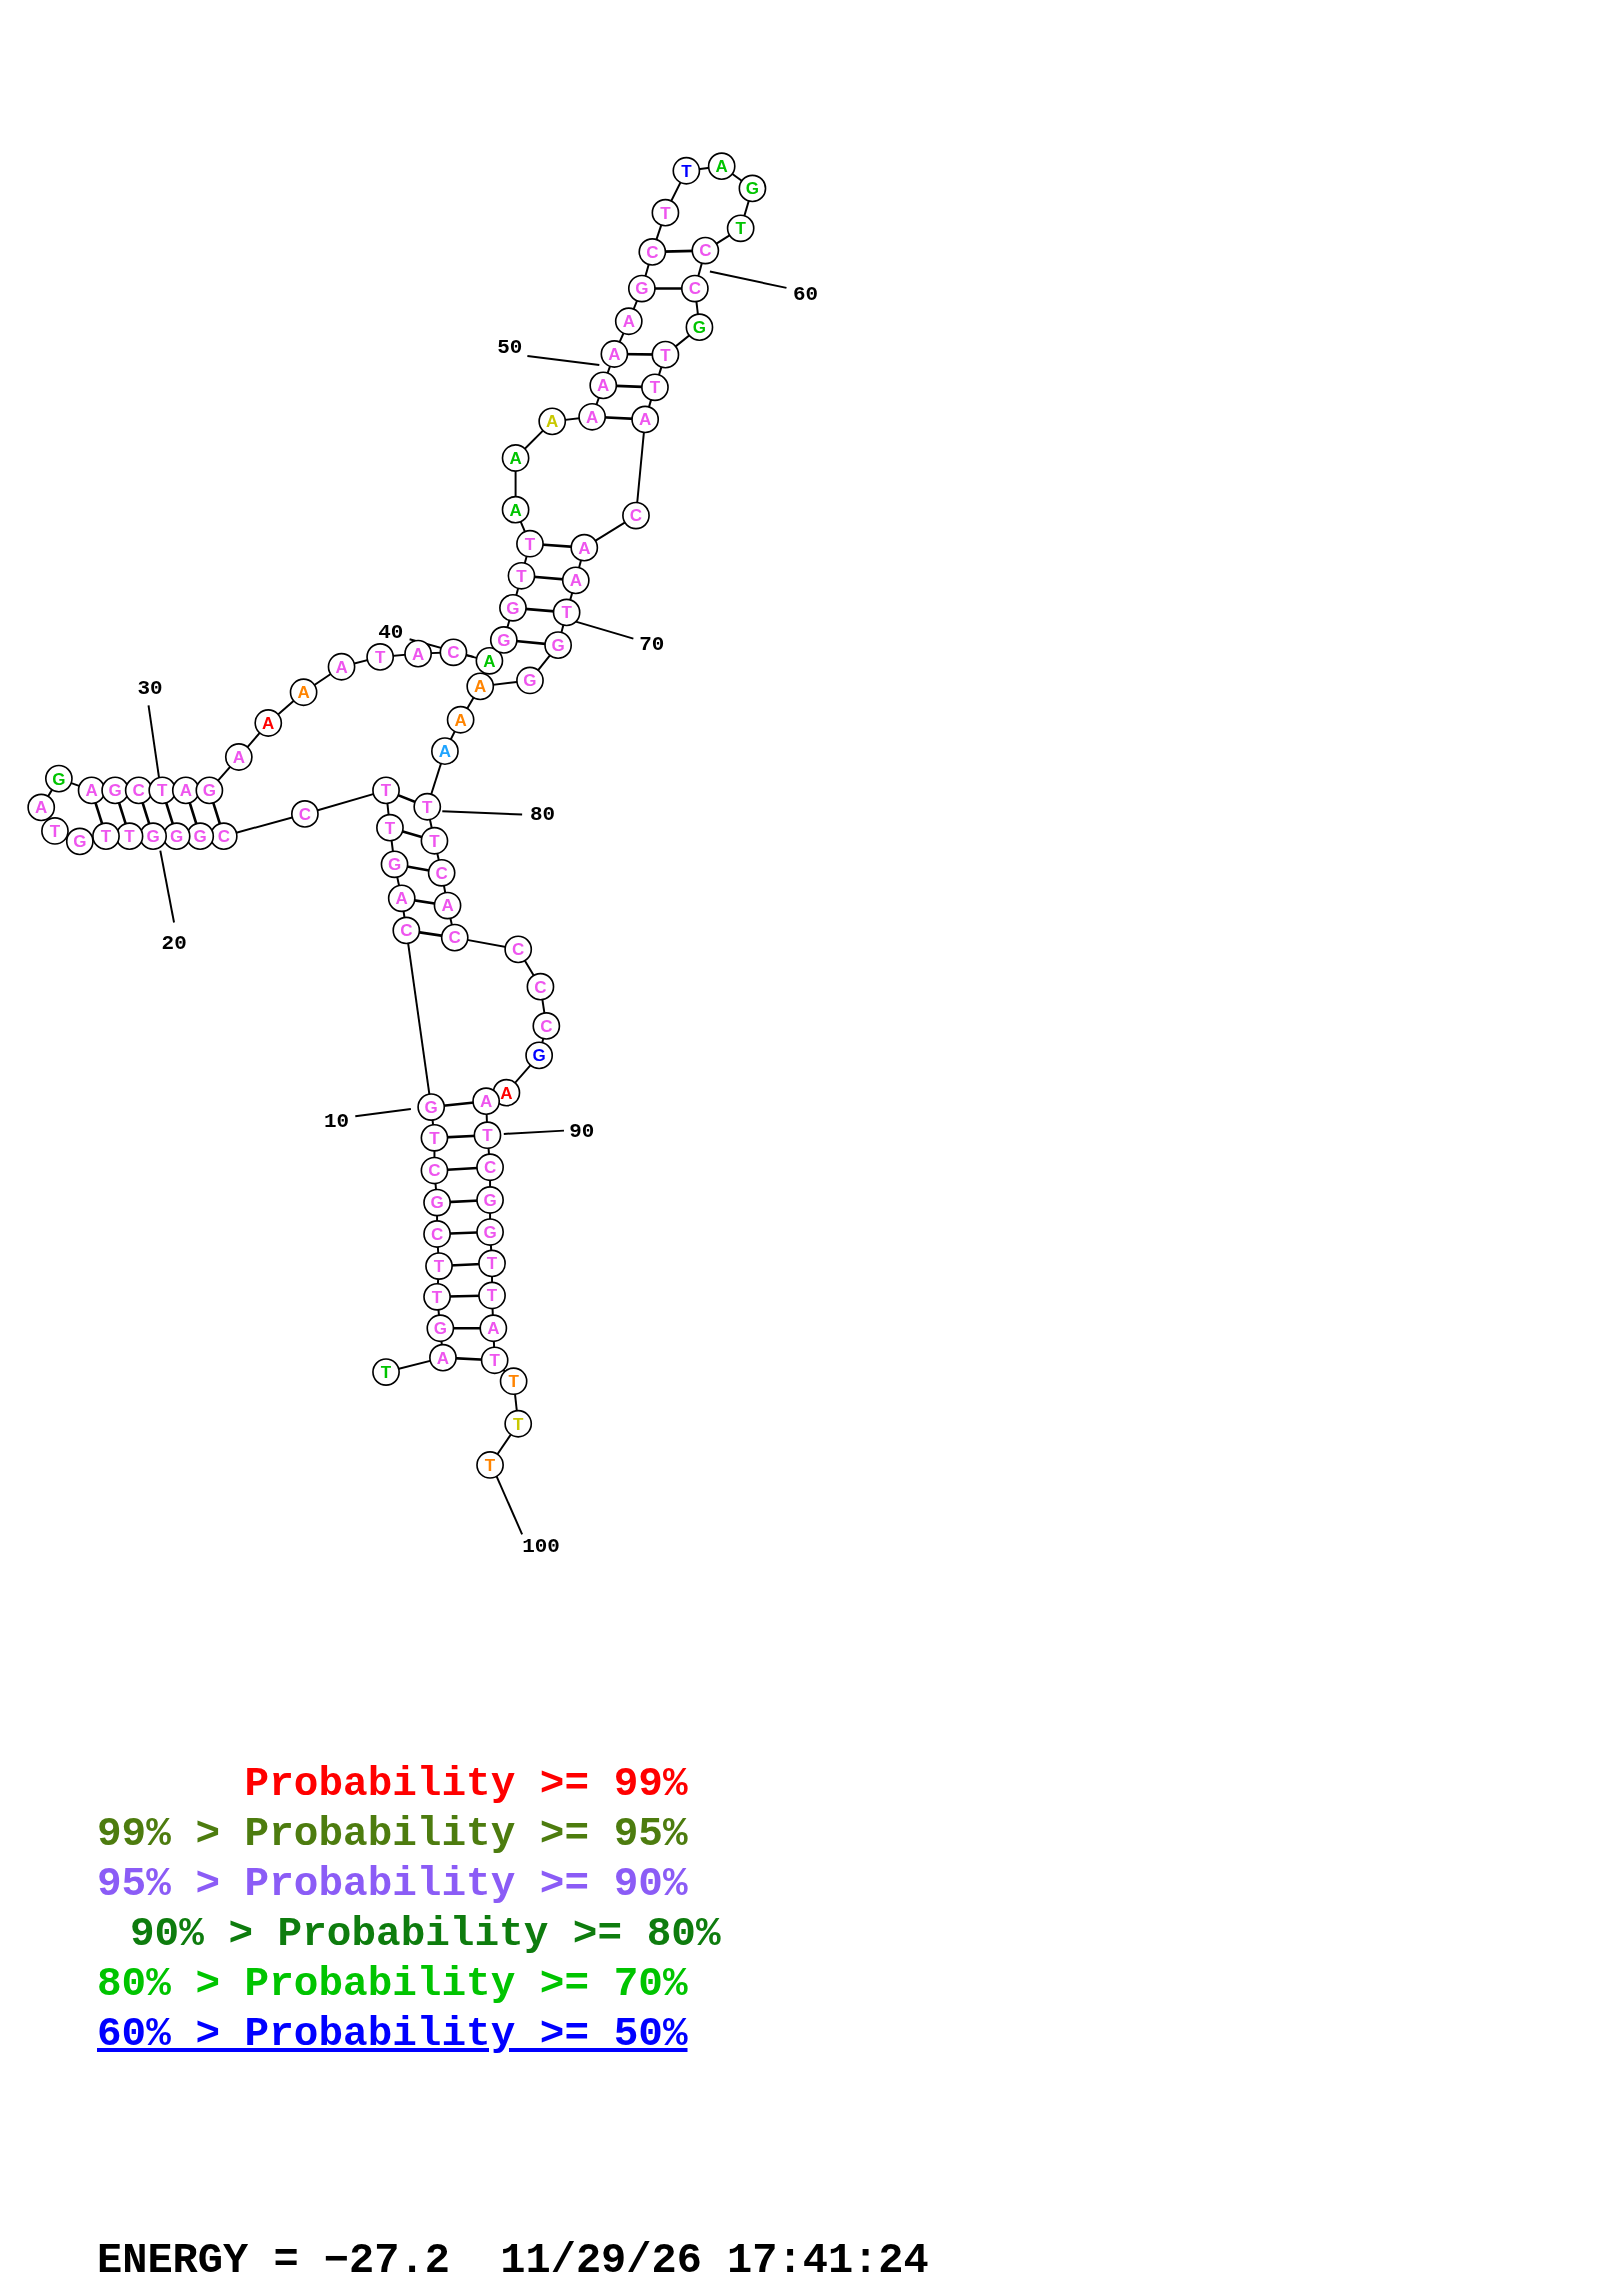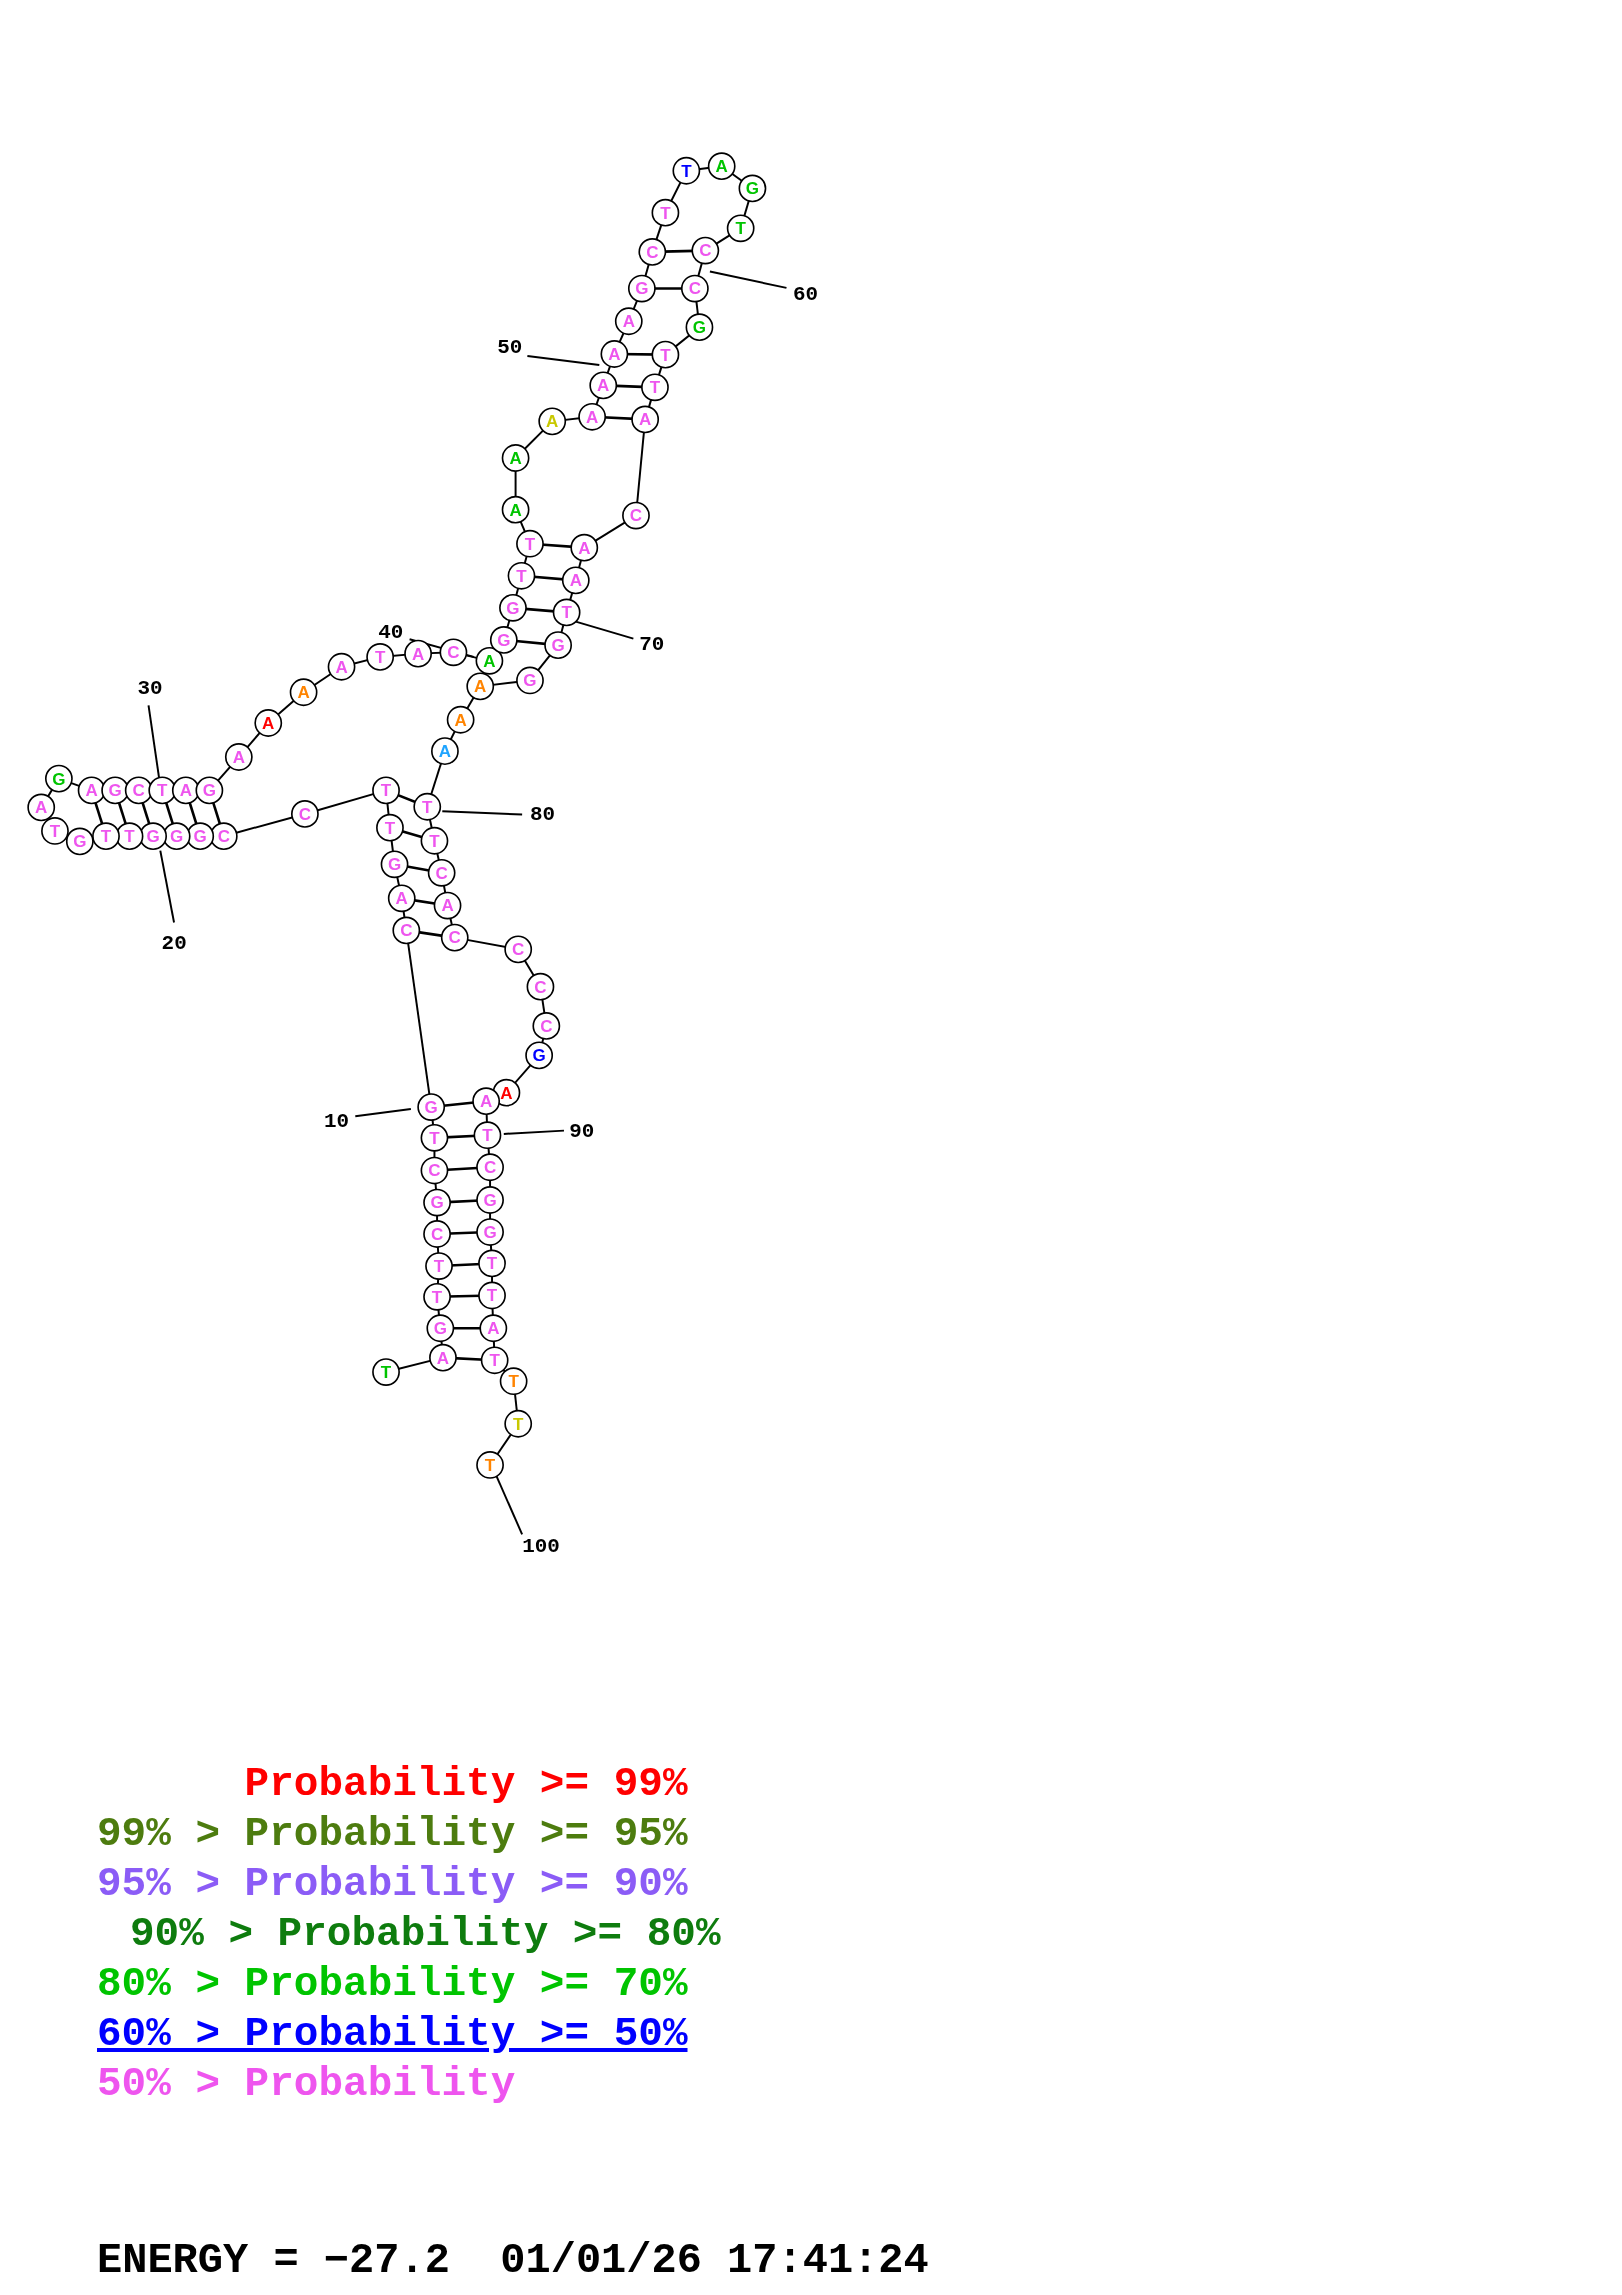--- a/index.html
+++ b/index.html
@@ -555,19 +555,18 @@
       </g>
   </svg>
 
   <div id="legend">
       <div class="legend-line" style="color: rgb(255, 0, 0);">      Probability &gt;= 99%</div>
       <div class="legend-line" style="color: #4d7c0f;">99% &gt; Probability &gt;= 95%</div>
       <div class="legend-line" style="color: #8b5cf6;">95% &gt; Probability &gt;= 90%</div>
       <div class="legend-line" style="color: rgb(14, 124, 14); margin-left: 33px;">90% &gt; Probability &gt;= 80%</div>
       <div class="legend-line" style="color: rgb(0, 196, 0);">80% &gt; Probability &gt;= 70%</div>
       <div class="legend-line" style="color: rgb(0, 0, 255); text-decoration: underline;">60% &gt; Probability &gt;= 50%</div>
-      <div class="legend-line" style="color: rgb(238, 85, 238);">50% &gt; Probability</div>
     </div>
 
-  <div id="energy">ENERGY = −27.2  01/01/26 17:41:24</div>
+  <div id="energy">ENERGY = −27.2  11/29/26 17:41:24</div>
 
 </div>
 
 
 </body></html>

